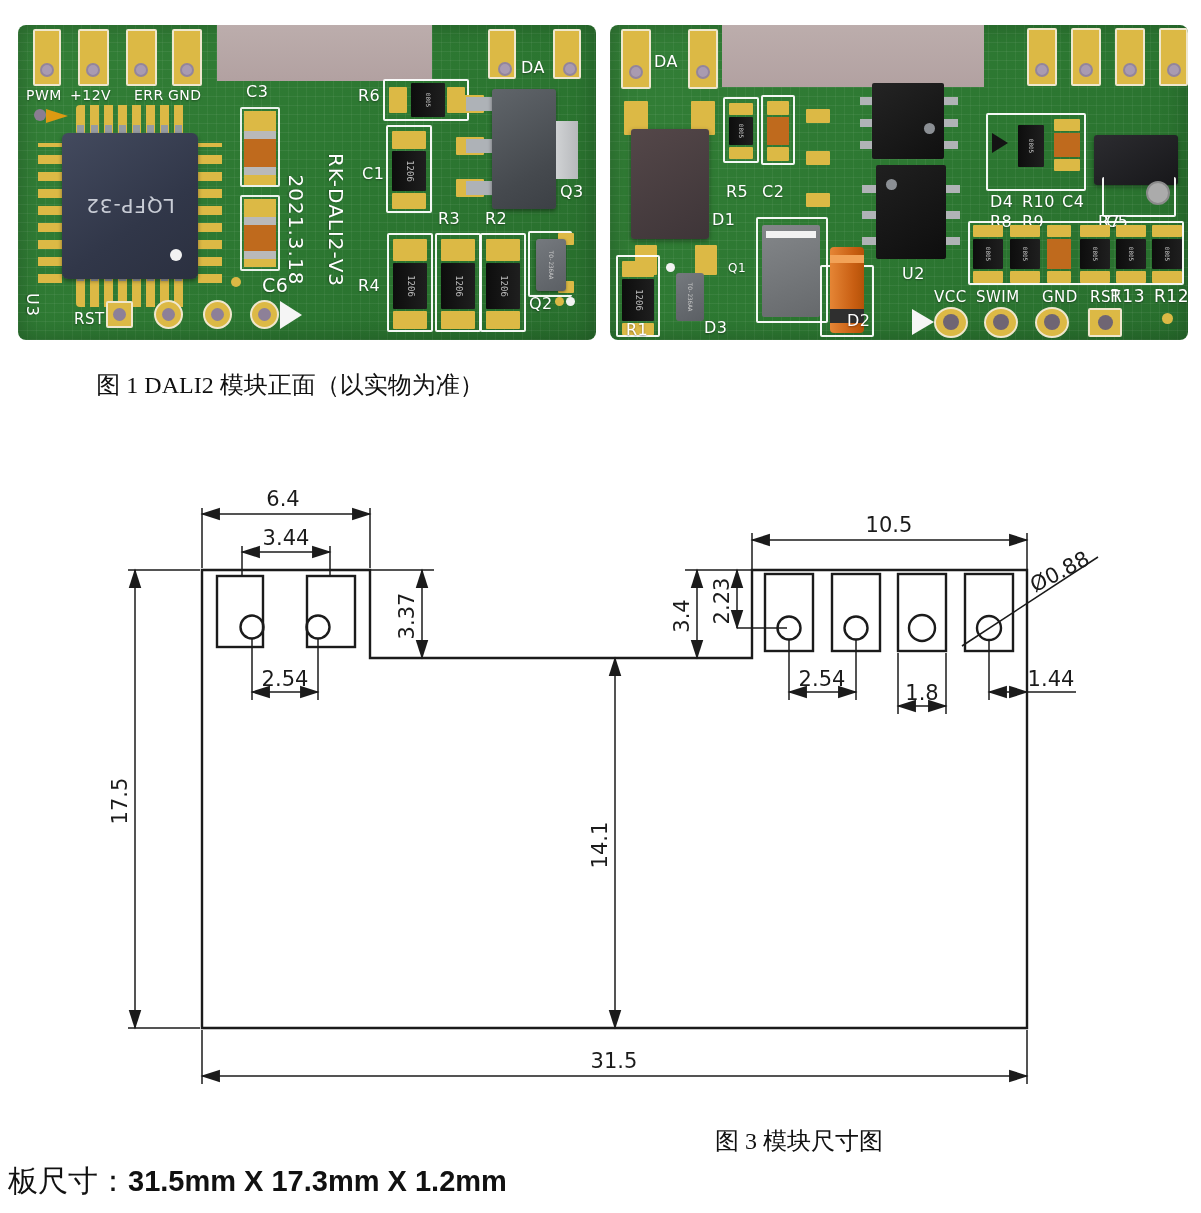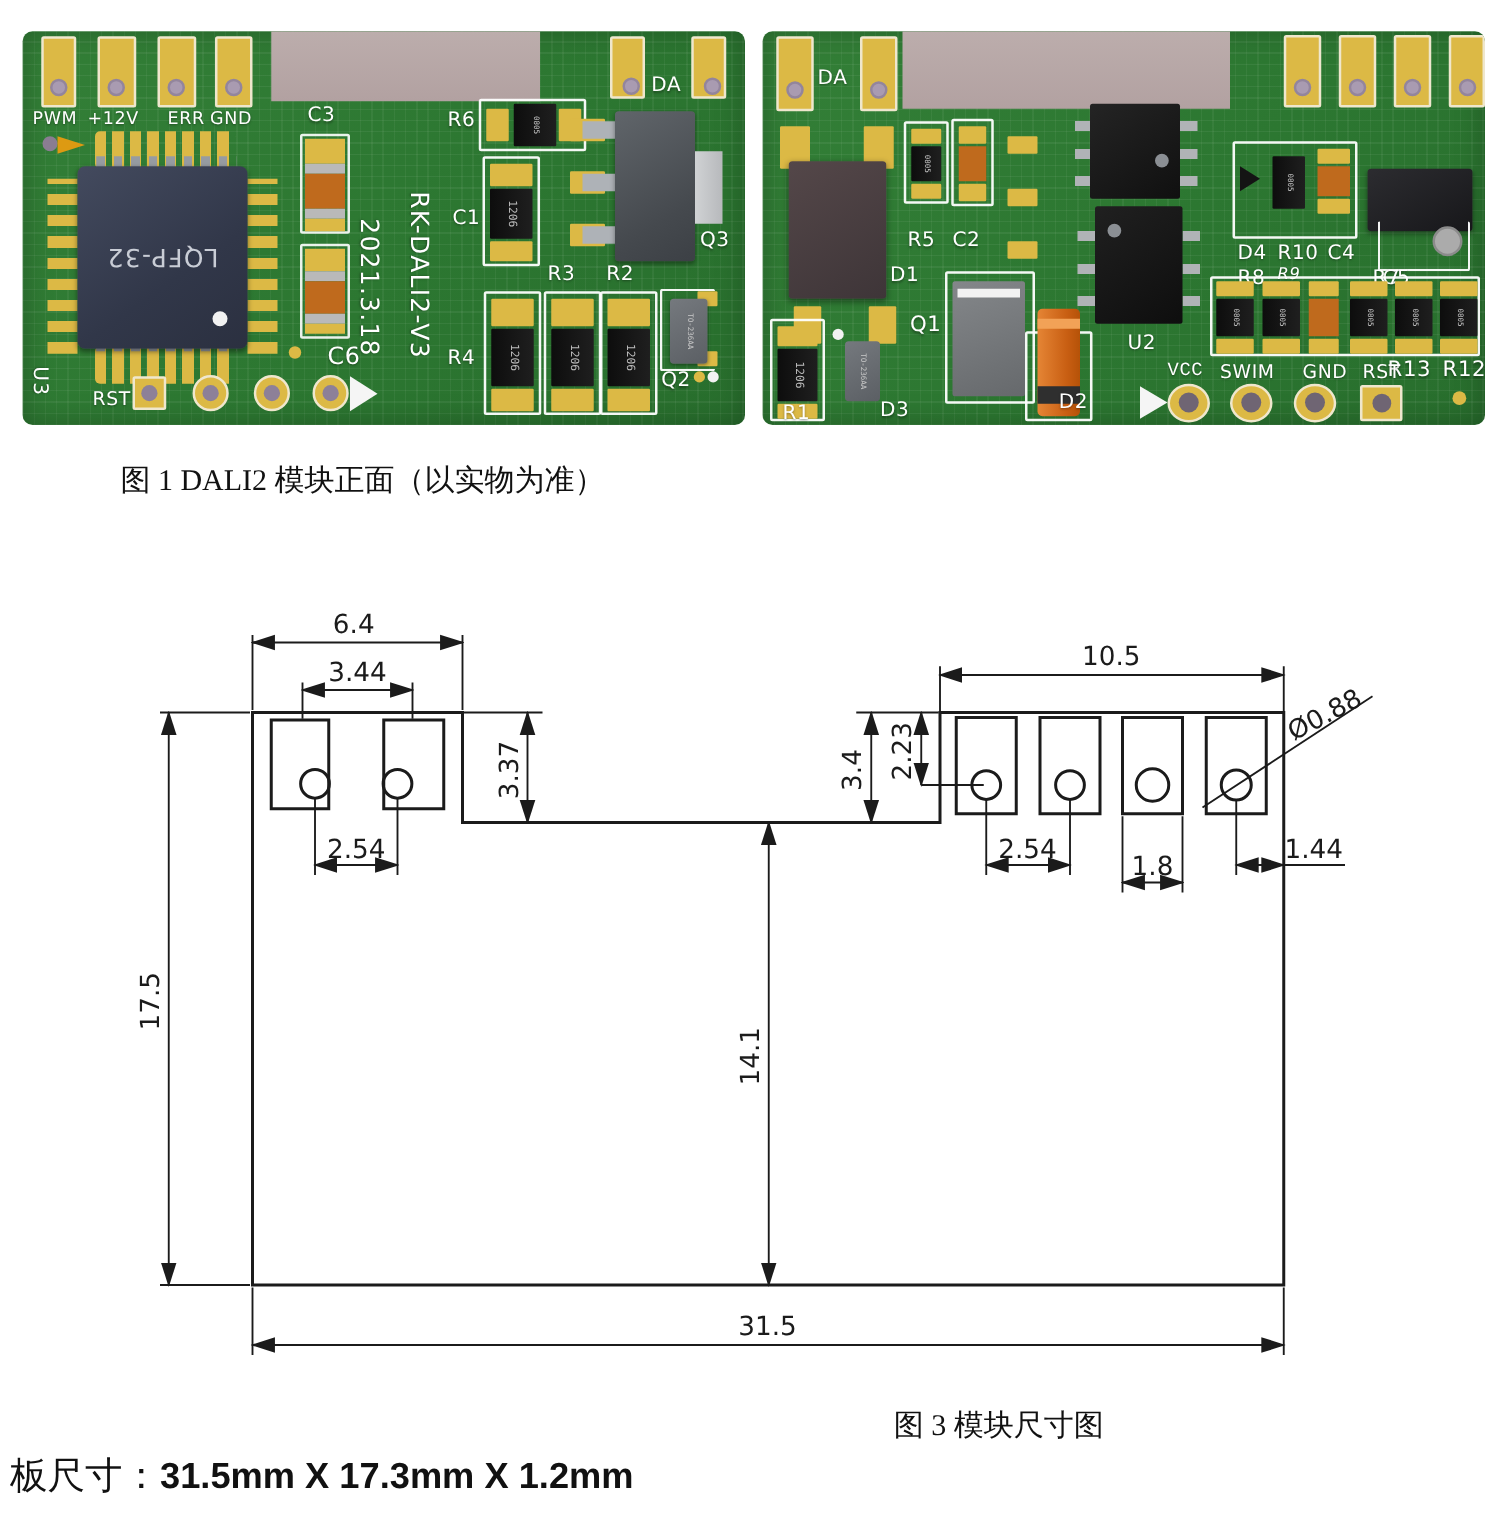--- a/index.html
+++ b/index.html
@@ -227,21 +227,21 @@
     <div style="left:266px;top:140px;width:70px;height:94px;background:linear-gradient(145deg,#202020,#0e0e0e);border-radius:2px;">
       <div class="dot" style="left:10px;top:14px;width:11px;height:11px;background:#8b8f94;"></div>
     </div>
     <div class="lbl" style="left:292px;top:240px;font-size:16px;">U2</div>
 
     <div class="box" style="left:146px;top:192px;width:72px;height:106px;background:none;"></div>
     <div style="left:152px;top:200px;width:58px;height:92px;border-radius:2px;
          background:linear-gradient(160deg,#84878a,#66696c);">
       <div style="left:4px;top:6px;width:50px;height:7px;background:#f2f2f2;"></div>
     </div>
-    <div class="lbl" style="left:118px;top:226px;font-size:17px;">Q1</div>
+    <div class="lbl" style="left:118px;top:237px;font-size:12px;">Q1</div>
 
     <div class="box" style="left:6px;top:230px;width:44px;height:82px;">
       <div class="goldpad" style="left:4px;top:4px;width:32px;height:16px;"></div>
       <div class="blk" style="left:4px;top:22px;width:32px;height:42px;"></div>
       <div class="mark" style="left:20px;top:43px;">1206</div>
       <div class="goldpad" style="left:4px;top:66px;width:32px;height:12px;"></div>
     </div>
     <div class="lbl" style="left:16px;top:296px;font-size:16px;">R1</div>
 
     <div class="dot" style="left:56px;top:238px;width:9px;height:9px;background:#f2f2f2;"></div>
@@ -266,21 +266,21 @@
     <div style="position:absolute;left:444px;top:108px;width:26px;height:24px;background:#bf6a1d;"></div>
     <div class="goldpad" style="left:444px;top:134px;width:26px;height:12px;"></div>
     <div style="left:484px;top:110px;width:84px;height:50px;border-radius:3px;
          background:linear-gradient(150deg,#2c2c30,#17171a);box-shadow:0 2px 4px rgba(0,0,0,.4);"></div>
     <div class="dot" style="left:536px;top:156px;width:24px;height:24px;background:#ababab;border:2px solid #8b8b8b;"></div>
     <div class="box" style="left:492px;top:152px;width:74px;height:40px;border-top:none;background:none;"></div>
     <div class="lbl" style="left:380px;top:168px;font-size:16px;">D4</div>
     <div class="lbl" style="left:412px;top:168px;font-size:16px;">R10</div>
     <div class="lbl" style="left:452px;top:168px;font-size:16px;">C4</div>
     <div class="lbl" style="left:380px;top:188px;font-size:16px;">R8</div>
-    <div class="lbl" style="left:412px;top:188px;font-size:13px;font-style:italic;">R9</div>
+    <div class="lbl" style="left:412px;top:188px;font-size:16px;">R9</div>
     <div class="lbl" style="left:452px;top:188px;font-size:16px;margin-left:44px;">C5</div>
     <div class="lbl" style="left:488px;top:188px;font-size:16px;">R7</div>
 
     <div class="box" style="left:358px;top:196px;width:216px;height:64px;background:none;"></div>
     <div class="goldpad" style="left:363px;top:200px;width:30px;height:12px;"></div>
     <div class="blk" style="left:363px;top:214px;width:30px;height:30px;"></div>
     <div class="mark6" style="left:378px;top:229px;">0805</div>
     <div class="goldpad" style="left:363px;top:246px;width:30px;height:12px;"></div>
     <div class="goldpad" style="left:400px;top:200px;width:30px;height:12px;"></div>
     <div class="blk" style="left:400px;top:214px;width:30px;height:30px;"></div>
@@ -297,21 +297,21 @@
     <div class="blk" style="left:506px;top:214px;width:30px;height:30px;"></div>
     <div class="mark6" style="left:521px;top:229px;">0805</div>
     <div class="goldpad" style="left:506px;top:246px;width:30px;height:12px;"></div>
     <div class="goldpad" style="left:542px;top:200px;width:30px;height:12px;"></div>
     <div class="blk" style="left:542px;top:214px;width:30px;height:30px;"></div>
     <div class="mark6" style="left:557px;top:229px;">0805</div>
     <div class="goldpad" style="left:542px;top:246px;width:30px;height:12px;"></div>
     <div class="lbl" style="left:500px;top:262px;font-size:17px;">R13</div>
     <div class="lbl" style="left:544px;top:262px;font-size:17px;">R12</div>
 
-    <div class="lbl" style="left:324px;top:264px;font-size:15px;font-family:Liberation Mono, monospace;">VCC</div>
+    <div class="lbl" style="left:324px;top:264px;font-size:15px;">VCC</div>
     <div class="lbl" style="left:366px;top:264px;font-size:15px;">SWIM</div>
     <div class="lbl" style="left:432px;top:264px;font-size:15px;">GND</div>
     <div class="lbl" style="left:480px;top:264px;font-size:15px;">RST</div>
     <div class="tri-right" style="left:302px;top:284px;border-top:13px solid rgba(0,0,0,0);border-bottom:13px solid rgba(0,0,0,0);border-left:22px solid #f5f5f5;"></div>
     <div class="roundpad" style="left:324px;top:282px;width:34px;height:31px;"></div>
     <div class="dot" style="left:333px;top:289px;width:16px;height:16px;background:#6f6573;"></div>
     <div class="roundpad" style="left:374px;top:282px;width:34px;height:31px;"></div>
     <div class="dot" style="left:383px;top:289px;width:16px;height:16px;background:#6f6573;"></div>
     <div class="roundpad" style="left:425px;top:282px;width:34px;height:31px;"></div>
     <div class="dot" style="left:434px;top:289px;width:16px;height:16px;background:#6f6573;"></div>

